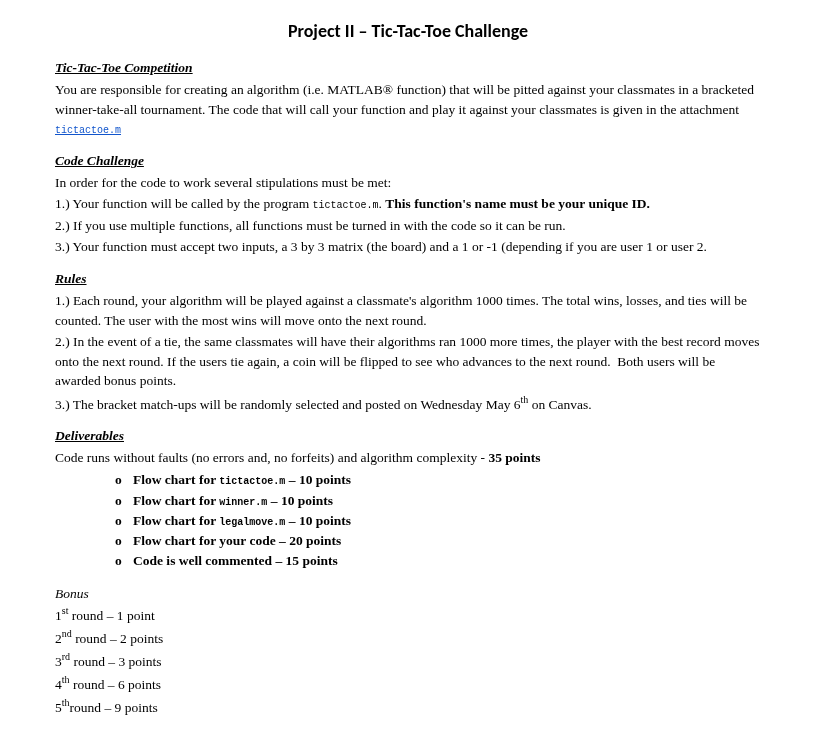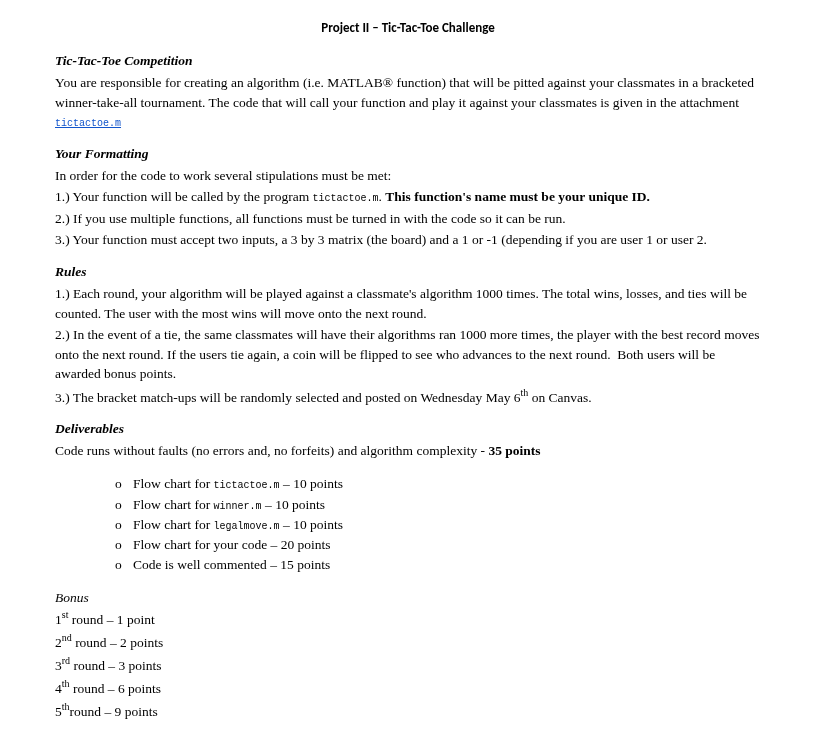--- a/index.html
+++ b/index.html
@@ -13,32 +13,33 @@
       font-family: 'Times New Roman', Times, serif;
       font-size: 13.5px;
       color: #000000;
       width: 816px;
       min-height: 750px;
       padding: 20px 55px 30px 55px;
     }
 
     h1.page-title {
       text-align: center;
-      font-size: 13px;
+      font-size: 18px;
       font-weight: bold;
       margin-bottom: 18px;
       font-family: 'Calibri', 'Arial', sans-serif;
     }
 
     .section {
       margin-bottom: 14px;
     }
 
     .section-title {
       font-weight: bold;
+      text-decoration: underline;
       font-style: italic;
       margin-bottom: 4px;
       display: block;
     }
 
     .section-body {
       line-height: 1.45;
     }
 
     .section-body p {
@@ -56,21 +57,22 @@
     }
 
     .link-style {
       color: #1155cc;
       text-decoration: underline;
     }
 
     ul.bullet-list {
       list-style: none;
       margin-left: 60px;
-      margin-top: 14px;
+      margin-top: 3px;
+      font-weight: bold;
     }
 
     ul.bullet-list li {
       position: relative;
       padding-left: 18px;
       line-height: 1.5;
     }
 
     ul.bullet-list li::before {
       content: 'o';
@@ -91,21 +93,21 @@
 
 <div class="section">
   <span class="section-title">Tic-Tac-Toe Competition</span>
   <div class="section-body">
     <span>You are responsible for creating an algorithm (i.e. MATLAB® function) that will be pitted against your classmates in a bracketed winner-take-all tournament. The code that will call your function and play it against your classmates is given in the attachment</span>
     <span> </span><span class="mono link-style">tictactoe.m</span>
   </div>
 </div>
 
 <div class="section">
-  <span class="section-title">Your Formatting</span>
+  <span class="section-title">Code Challenge</span>
   <div class="section-body">
     <p>In order for the code to work several stipulations must be met:</p>
     <p>1.) Your function will be called by the program <span class="mono">tictactoe.m</span>. <span class="bold">This function's name must be your unique ID.</span></p>
     <p>2.) If you use multiple functions, all functions must be turned in with the code so it can be run.</p>
     <p>3.) Your function must accept two inputs, a 3 by 3 matrix (the board) and a 1 or -1 (depending if you are user 1 or user 2.</p>
   </div>
 </div>
 
 <div class="section">
   <span class="section-title">Rules</span>

